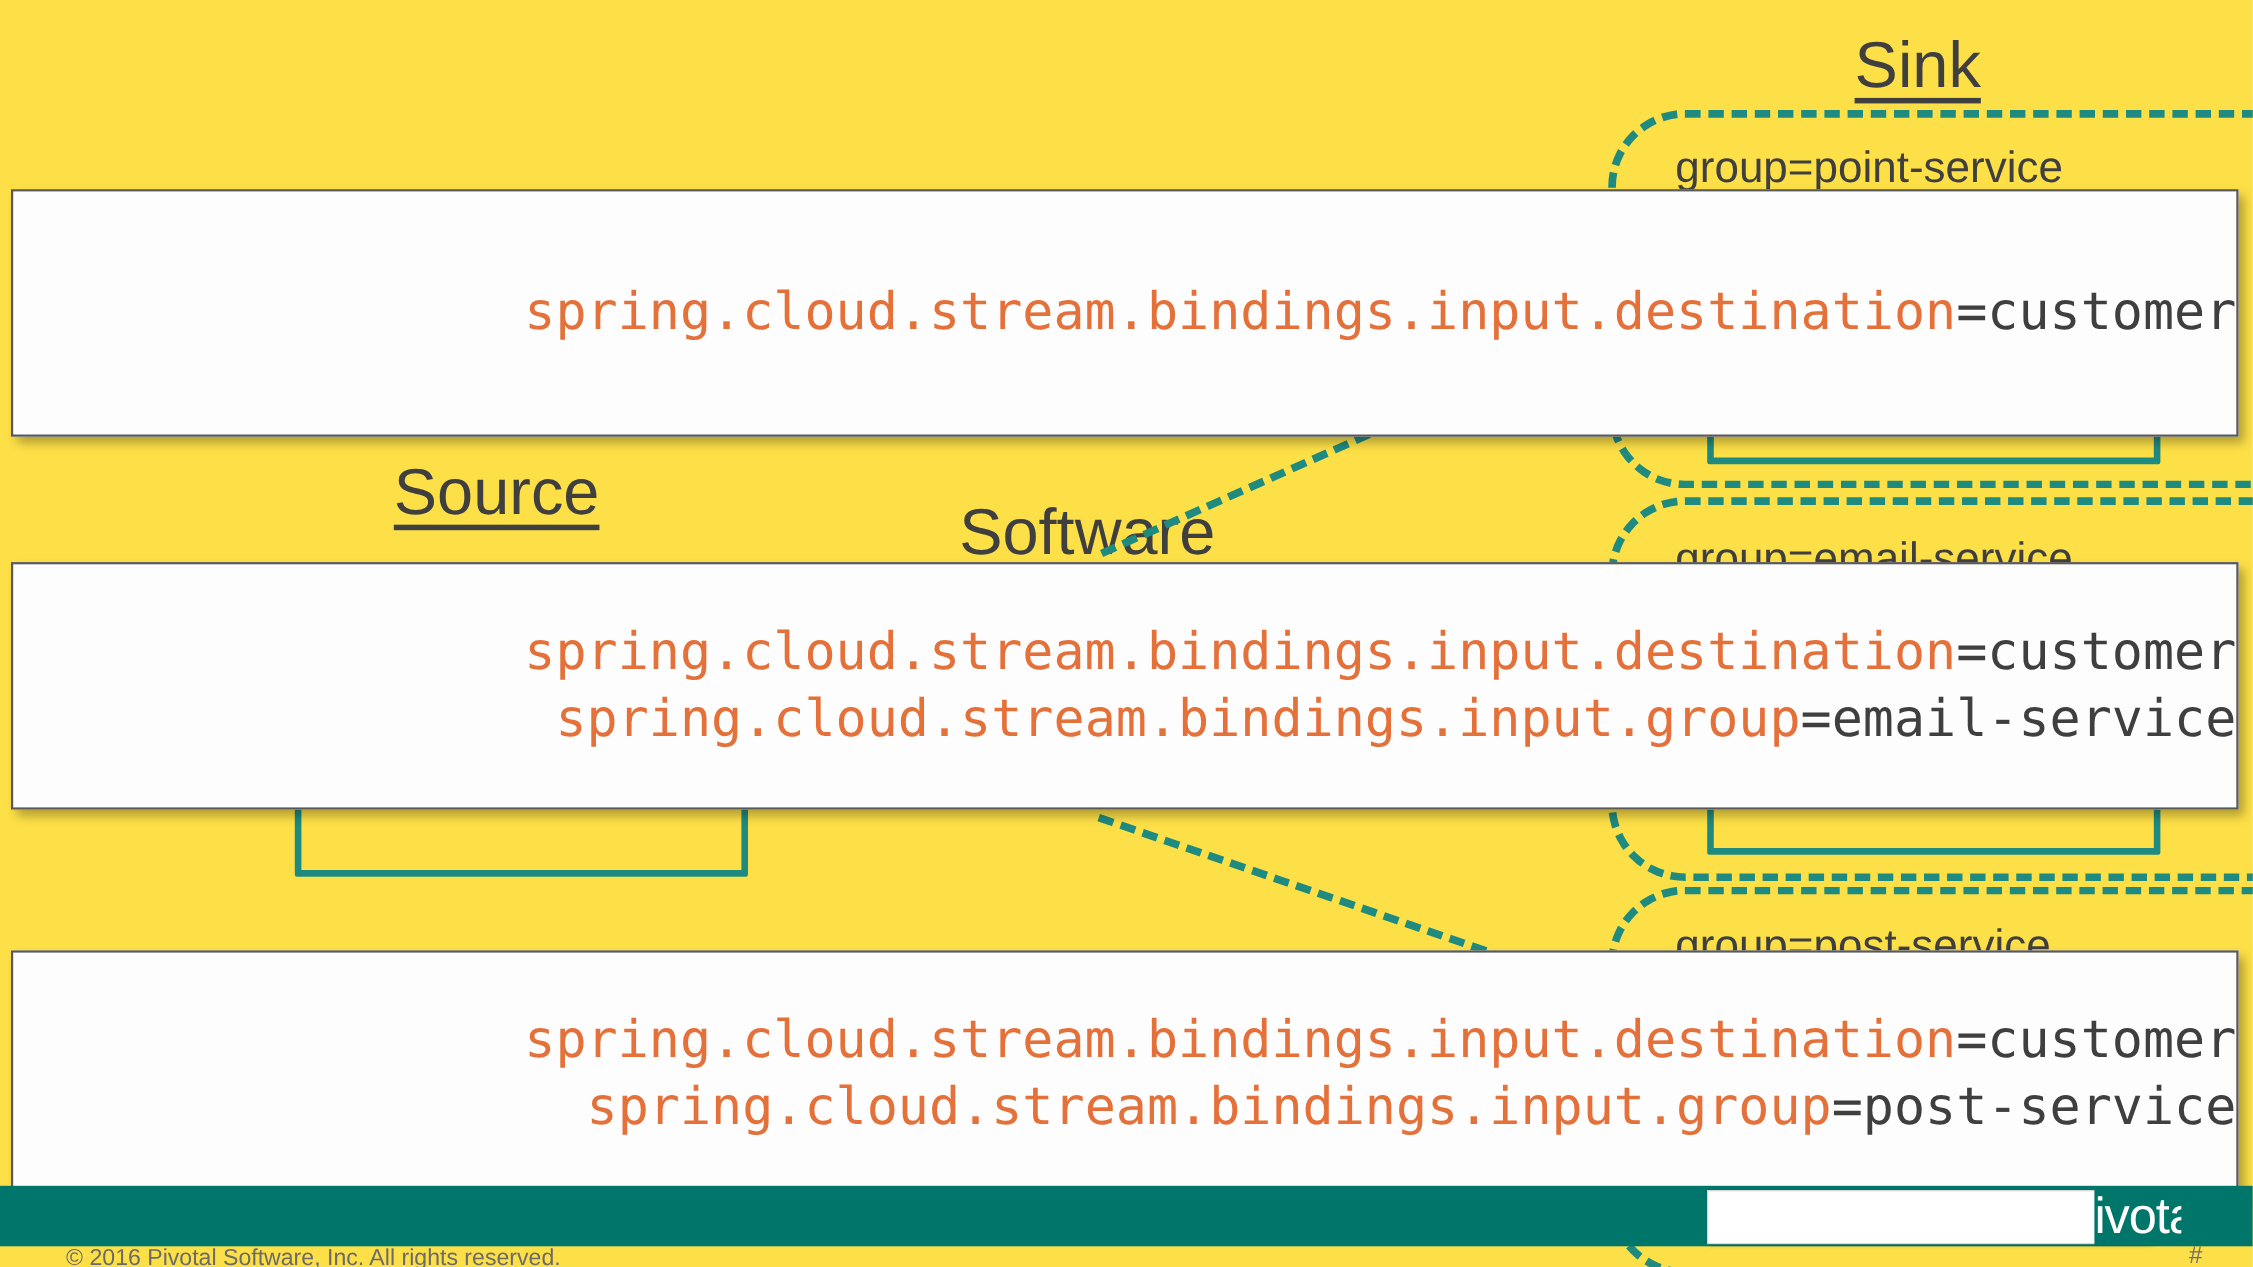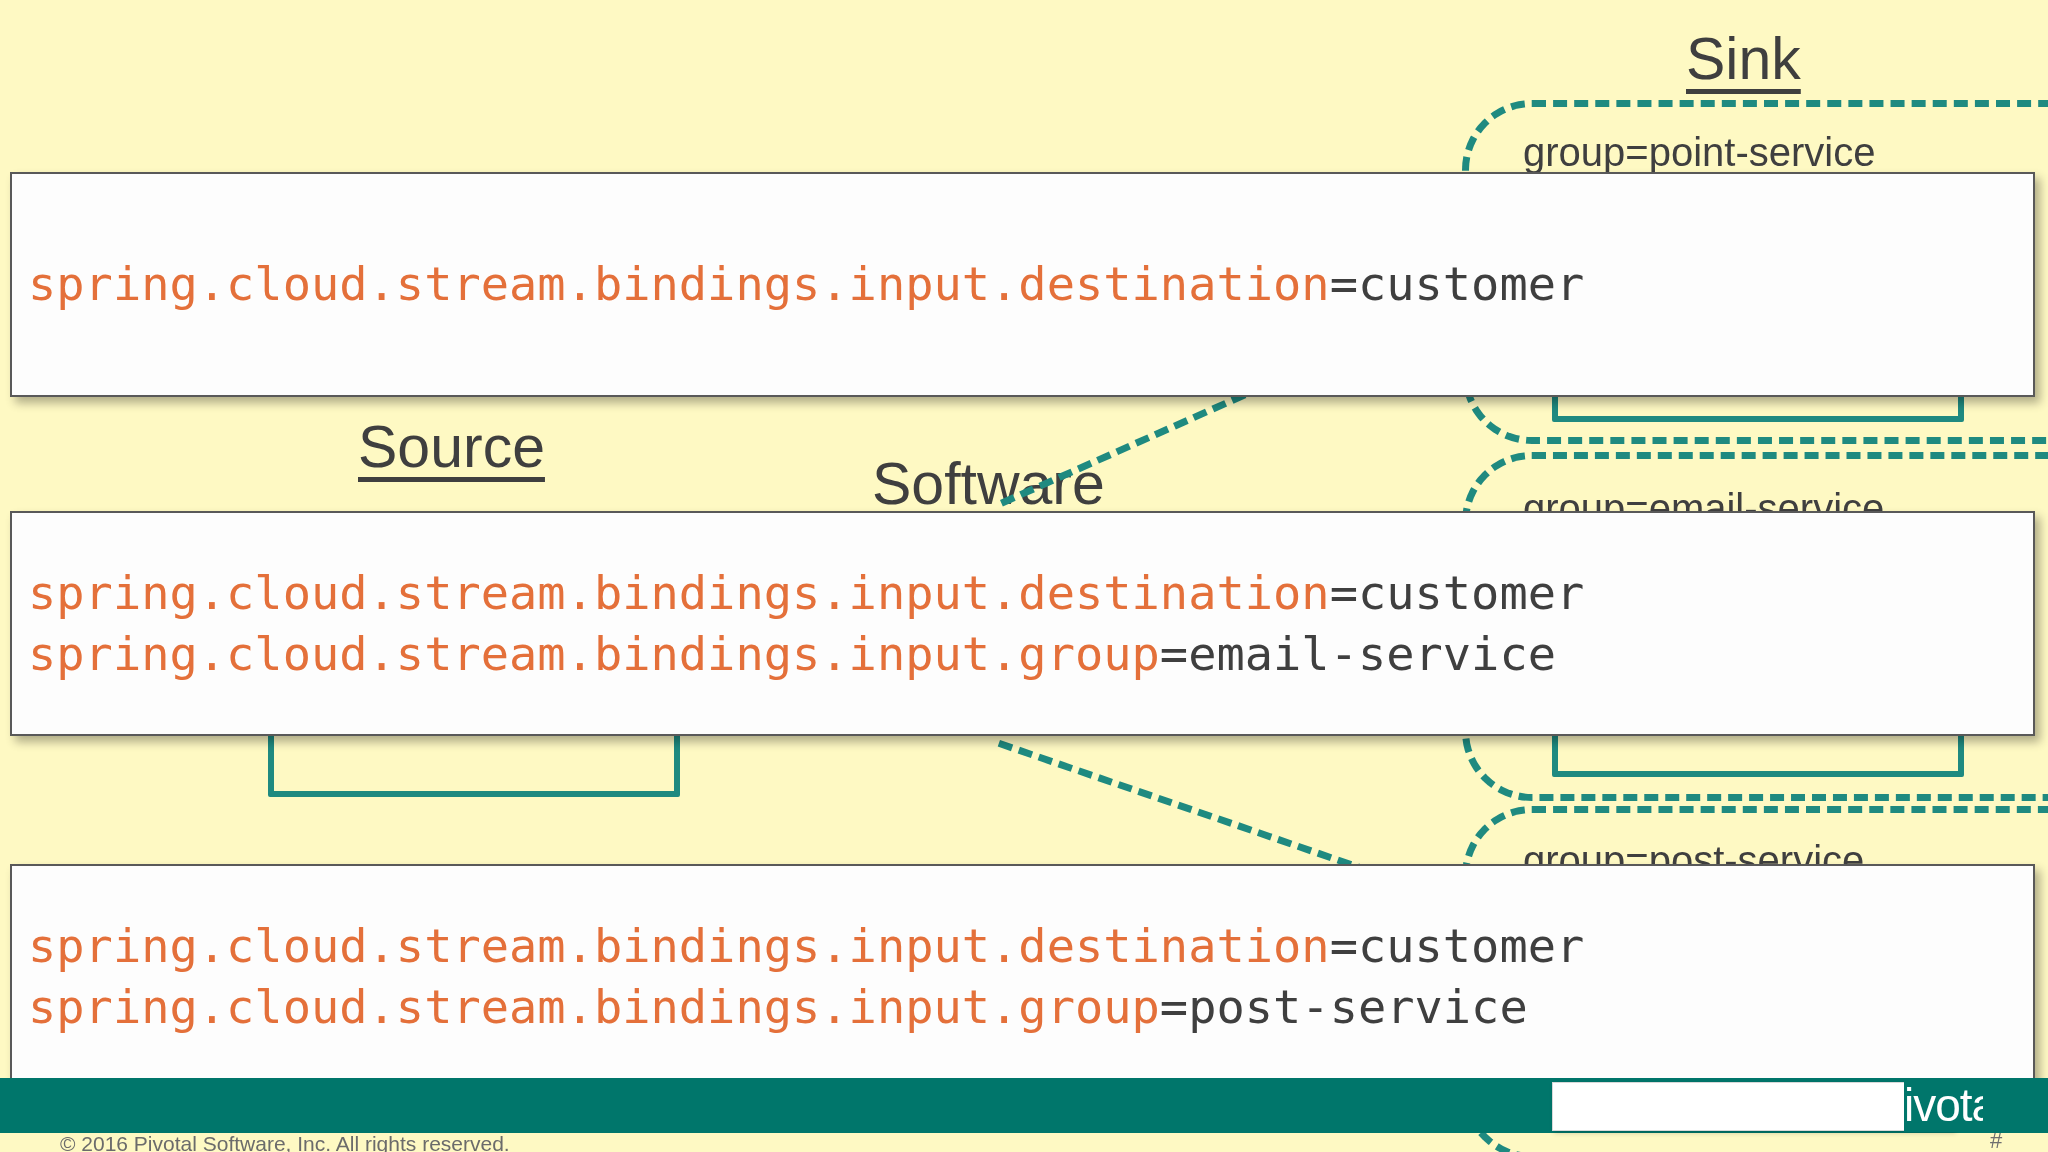--- a/index.html
+++ b/index.html
@@ -3,21 +3,21 @@
 <meta charset="utf-8">
 <style>
   html,body{margin:0;padding:0;}
   body{
     width:2048px;height:1152px;
     background:#ffffff;
     font-family:"Liberation Sans",sans-serif;
     overflow:hidden;
     position:relative;
   }
-  #slide{position:absolute;left:0;top:0;width:2048px;height:1152px;background:#fef9c3;overflow:hidden;}
+  #slide{position:absolute;left:0;top:0;width:2048px;height:1152px;background:#fde047;overflow:hidden;}
 
   
   .layer{position:absolute;left:0;top:0;width:2048px;height:1152px;}
   #diagram-layer{z-index:1;}
   #code-layer{z-index:5;}
   #footer-layer{z-index:8;}
 
   
   .diagram-title{
     position:absolute;
@@ -63,21 +63,22 @@
   
   .code-box{
     position:absolute;
     background:#fdfdfd;
     border:2px solid #595959;
     box-shadow:5px 6px 9px rgba(0,0,0,0.30);
     box-sizing:border-box;
     display:flex;
     flex-direction:column;
     justify-content:center;
-    padding-left:16px;
+    padding-left:28px;
+    align-items:flex-end;
   }
   .code-line{
     font-family:"DejaVu Sans Mono","Liberation Mono",monospace;
     font-size:47px;
     line-height:1.28;
     white-space:nowrap;
     color:#3f3f3f;
   }
   .k{color:#e4703a;}
   .v{color:#3f3f3f;}

